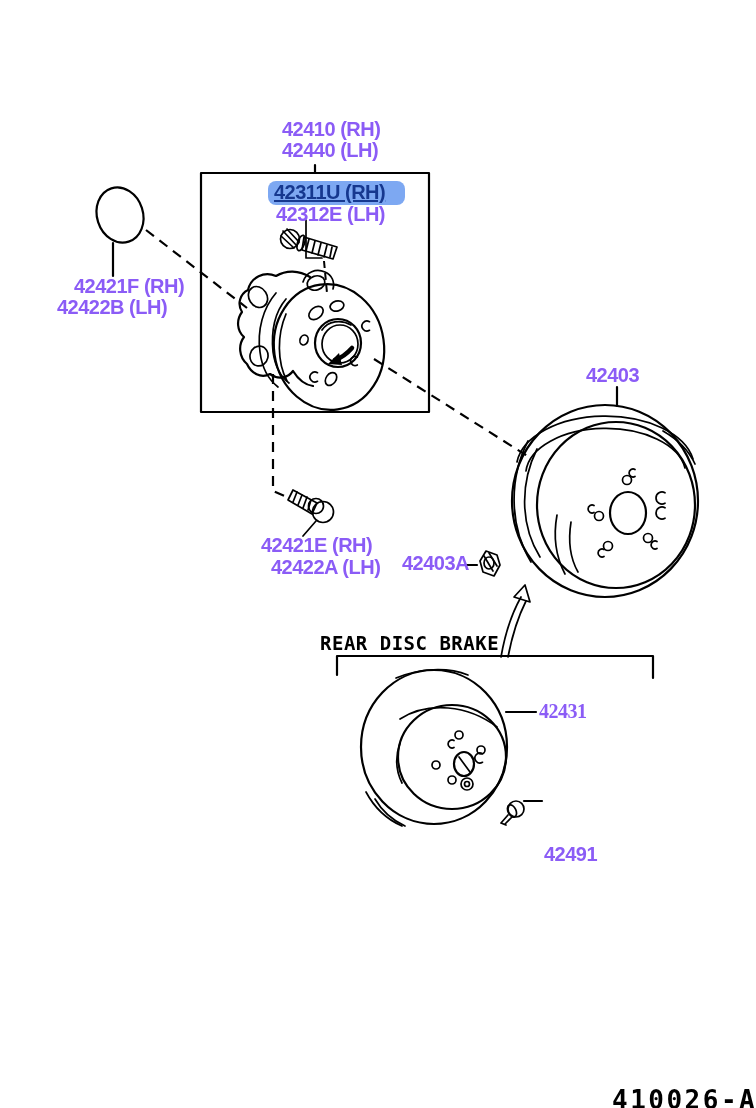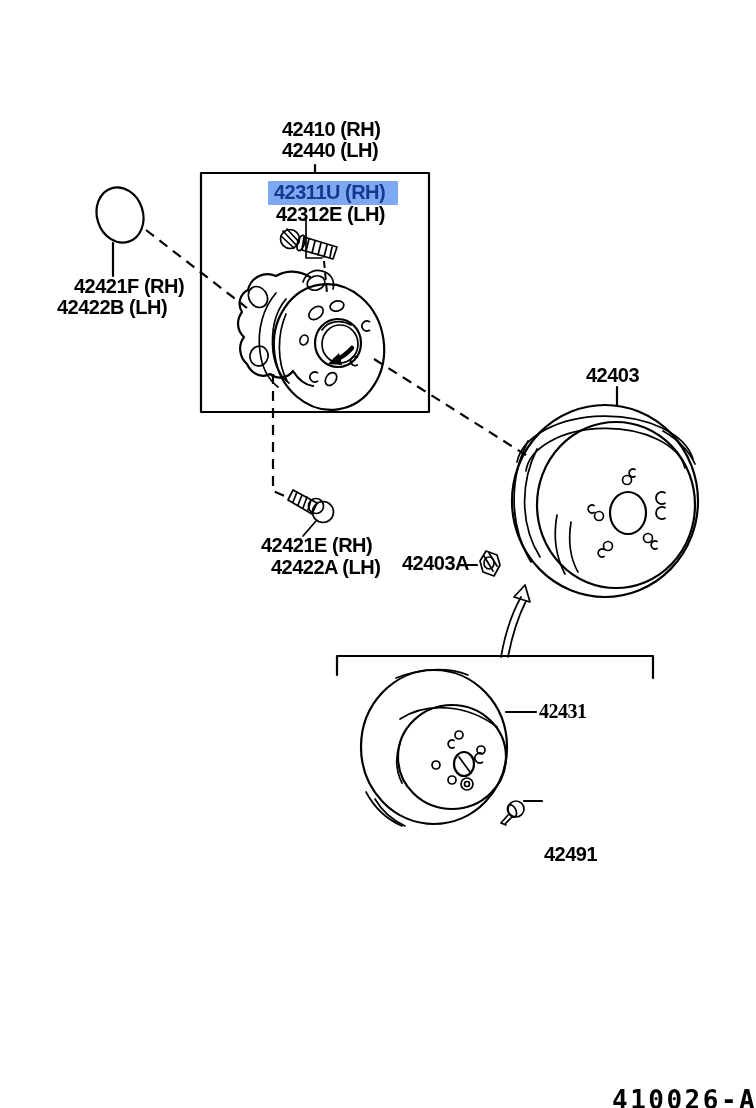--- a/index.html
+++ b/index.html
@@ -4,23 +4,23 @@
 <style>
   html,body{margin:0;padding:0;background:#fff;}
   .stage{
     position:relative;width:756px;height:1108px;background:#fff;overflow:hidden;
     font-family:"Liberation Sans",sans-serif;
   }
   .art{position:absolute;left:0;top:0;width:756px;height:1108px;}
   .art *{vector-effect:none;}
   .pn{
     position:absolute;font-weight:bold;font-size:20px;letter-spacing:-0.5px;
-    line-height:21px;color:#000000;white-space:nowrap;cursor:pointer;
+    line-height:21px;color:#8b5cf6;white-space:nowrap;cursor:pointer;
   }
-  .hl{padding:1px 13px 2px 6px;border-radius:1px;}
+  .hl{padding:1px 20px 2px 6px;border-radius:8px;text-decoration:underline;}
   .title{
     position:absolute;font-family:"DejaVu Sans Mono",monospace;font-weight:bold;
     font-size:19px;letter-spacing:0.5px;color:#000;white-space:nowrap;
   }
   .footer{
     position:absolute;font-family:"DejaVu Sans Mono",monospace;font-weight:bold;
     font-size:26px;letter-spacing:2.5px;color:#000;white-space:nowrap;
   }
   .ln{stroke:#000;stroke-width:2.2;fill:none;stroke-linecap:round;stroke-linejoin:round;}
   .fin{stroke:#000;stroke-width:1.7;fill:none;stroke-linecap:round;stroke-linejoin:round;}
@@ -179,15 +179,16 @@
   <div class="pn" style="left:271px;top:557px;">42422A (LH)</div>
 
   <div class="pn" style="left:586px;top:365px;">42403</div>
 
   <div class="pn" style="left:402px;top:553px;">42403A</div>
 
   <div class="pn" style="left:539px;top:701px;font-family:Liberation Serif, serif;">42431</div>
 
   <div class="pn" style="left:544px;top:825px;margin-top:19px;">42491</div>
 
+  <div class="title" style="left:320px;top:632px;">REAR DISC BRAKE</div>
 
   <div class="footer" style="left:612px;top:1085px;">410026-A</div>
 </div>
 
 </body></html>

